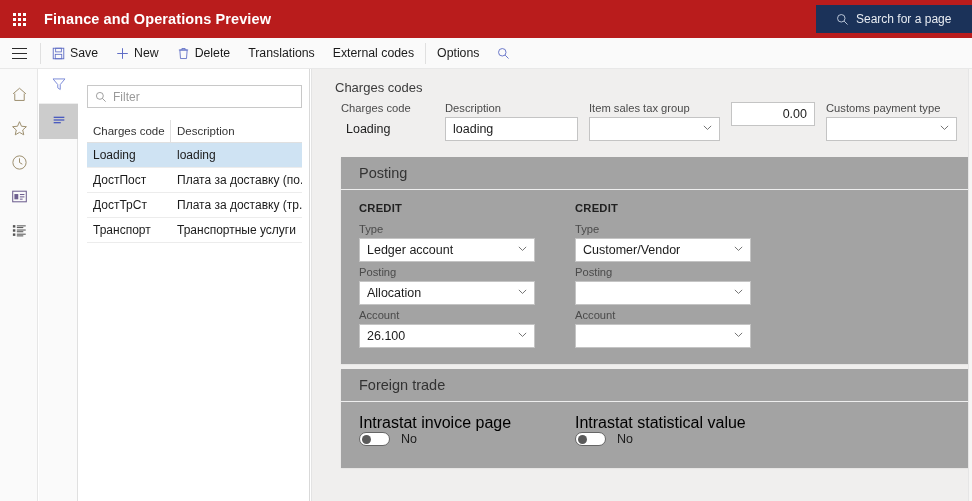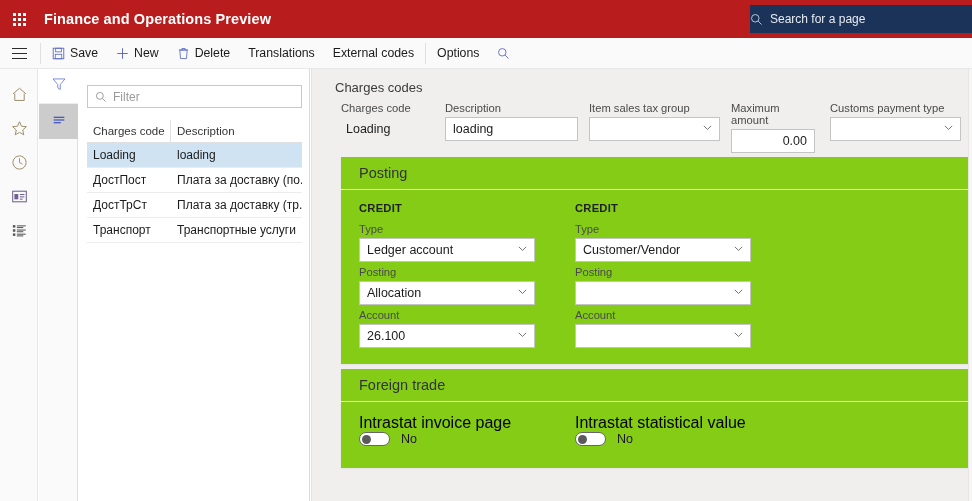--- a/index.html
+++ b/index.html
@@ -32,24 +32,24 @@
   .waffle-grid i { background: #ffffff; display: block; width: 3px; height: 3px; }
   .app-title {
     color: #ffffff;
     font-size: 14.5px;
     font-weight: bold;
     margin-left: 6px;
     letter-spacing: 0.1px;
   }
   .topsearch {
     position: absolute; right: 0; top: 5px;
-    width: 222px; height: 28px;
+    width: 156px; height: 28px;
     background: #1b3259;
     display: flex; align-items: center;
-    padding: 0 0;
+    padding: 0 20px;
     cursor: text;
   }
   .topsearch .ico { margin-right: 7px; display: flex; }
   .topsearch .txt { color: #e8ecf2; font-size: 12px; }
 
   
   .toolbar {
     position: absolute; left: 0; top: 38px;
     width: 972px; height: 31px;
     background: #fafafa;
@@ -168,21 +168,21 @@
   .inp.ddl { justify-content: space-between; padding-right: 5px; cursor: pointer; }
   .w-code { width: 93px; }
   .w-desc { width: 133px; }
   .w-tax  { width: 131px; }
   .w-max  { width: 84px; }
   .w-cust { width: 131px; }
 
   
   .card {
     position: absolute; left: 29px;
-    width: 632px; background: #84cc16;
+    width: 632px; background: #a3a3a3;
     box-shadow: 0 0.5px 1.5px rgba(0,0,0,0.10);
   }
   .card-head {
     height: 33px; display: flex; align-items: center;
     padding-left: 18px; border-bottom: 1px solid #eeeeee;
     font-size: 14.5px; color: #333333; cursor: pointer;
   }
   .card-body { padding: 12px 18px 16px 18px; display: flex; }
   .col { width: 216px; }
   .coltitle {
@@ -438,21 +438,20 @@
         <span></span>
         <span>
           <svg width="13" height="13" viewBox="0 0 16 16">
               <path d="M3.5 6 L8 10.4 L12.5 6" fill="none" stroke="#6b6b6b" stroke-width="1.15"></path>
             </svg>
         </span>
       </div>
     </div>
 
     <div class="fld">
-      <span class="lbl">Maximum amount</span>
       <div class="inp num w-max">0.00</div>
     </div>
 
     <div class="fld">
       <span class="lbl">Customs payment type</span>
       <div class="inp ddl w-cust">
         <span></span>
         <span>
           <svg width="13" height="13" viewBox="0 0 16 16">
               <path d="M3.5 6 L8 10.4 L12.5 6" fill="none" stroke="#6b6b6b" stroke-width="1.15"></path>

